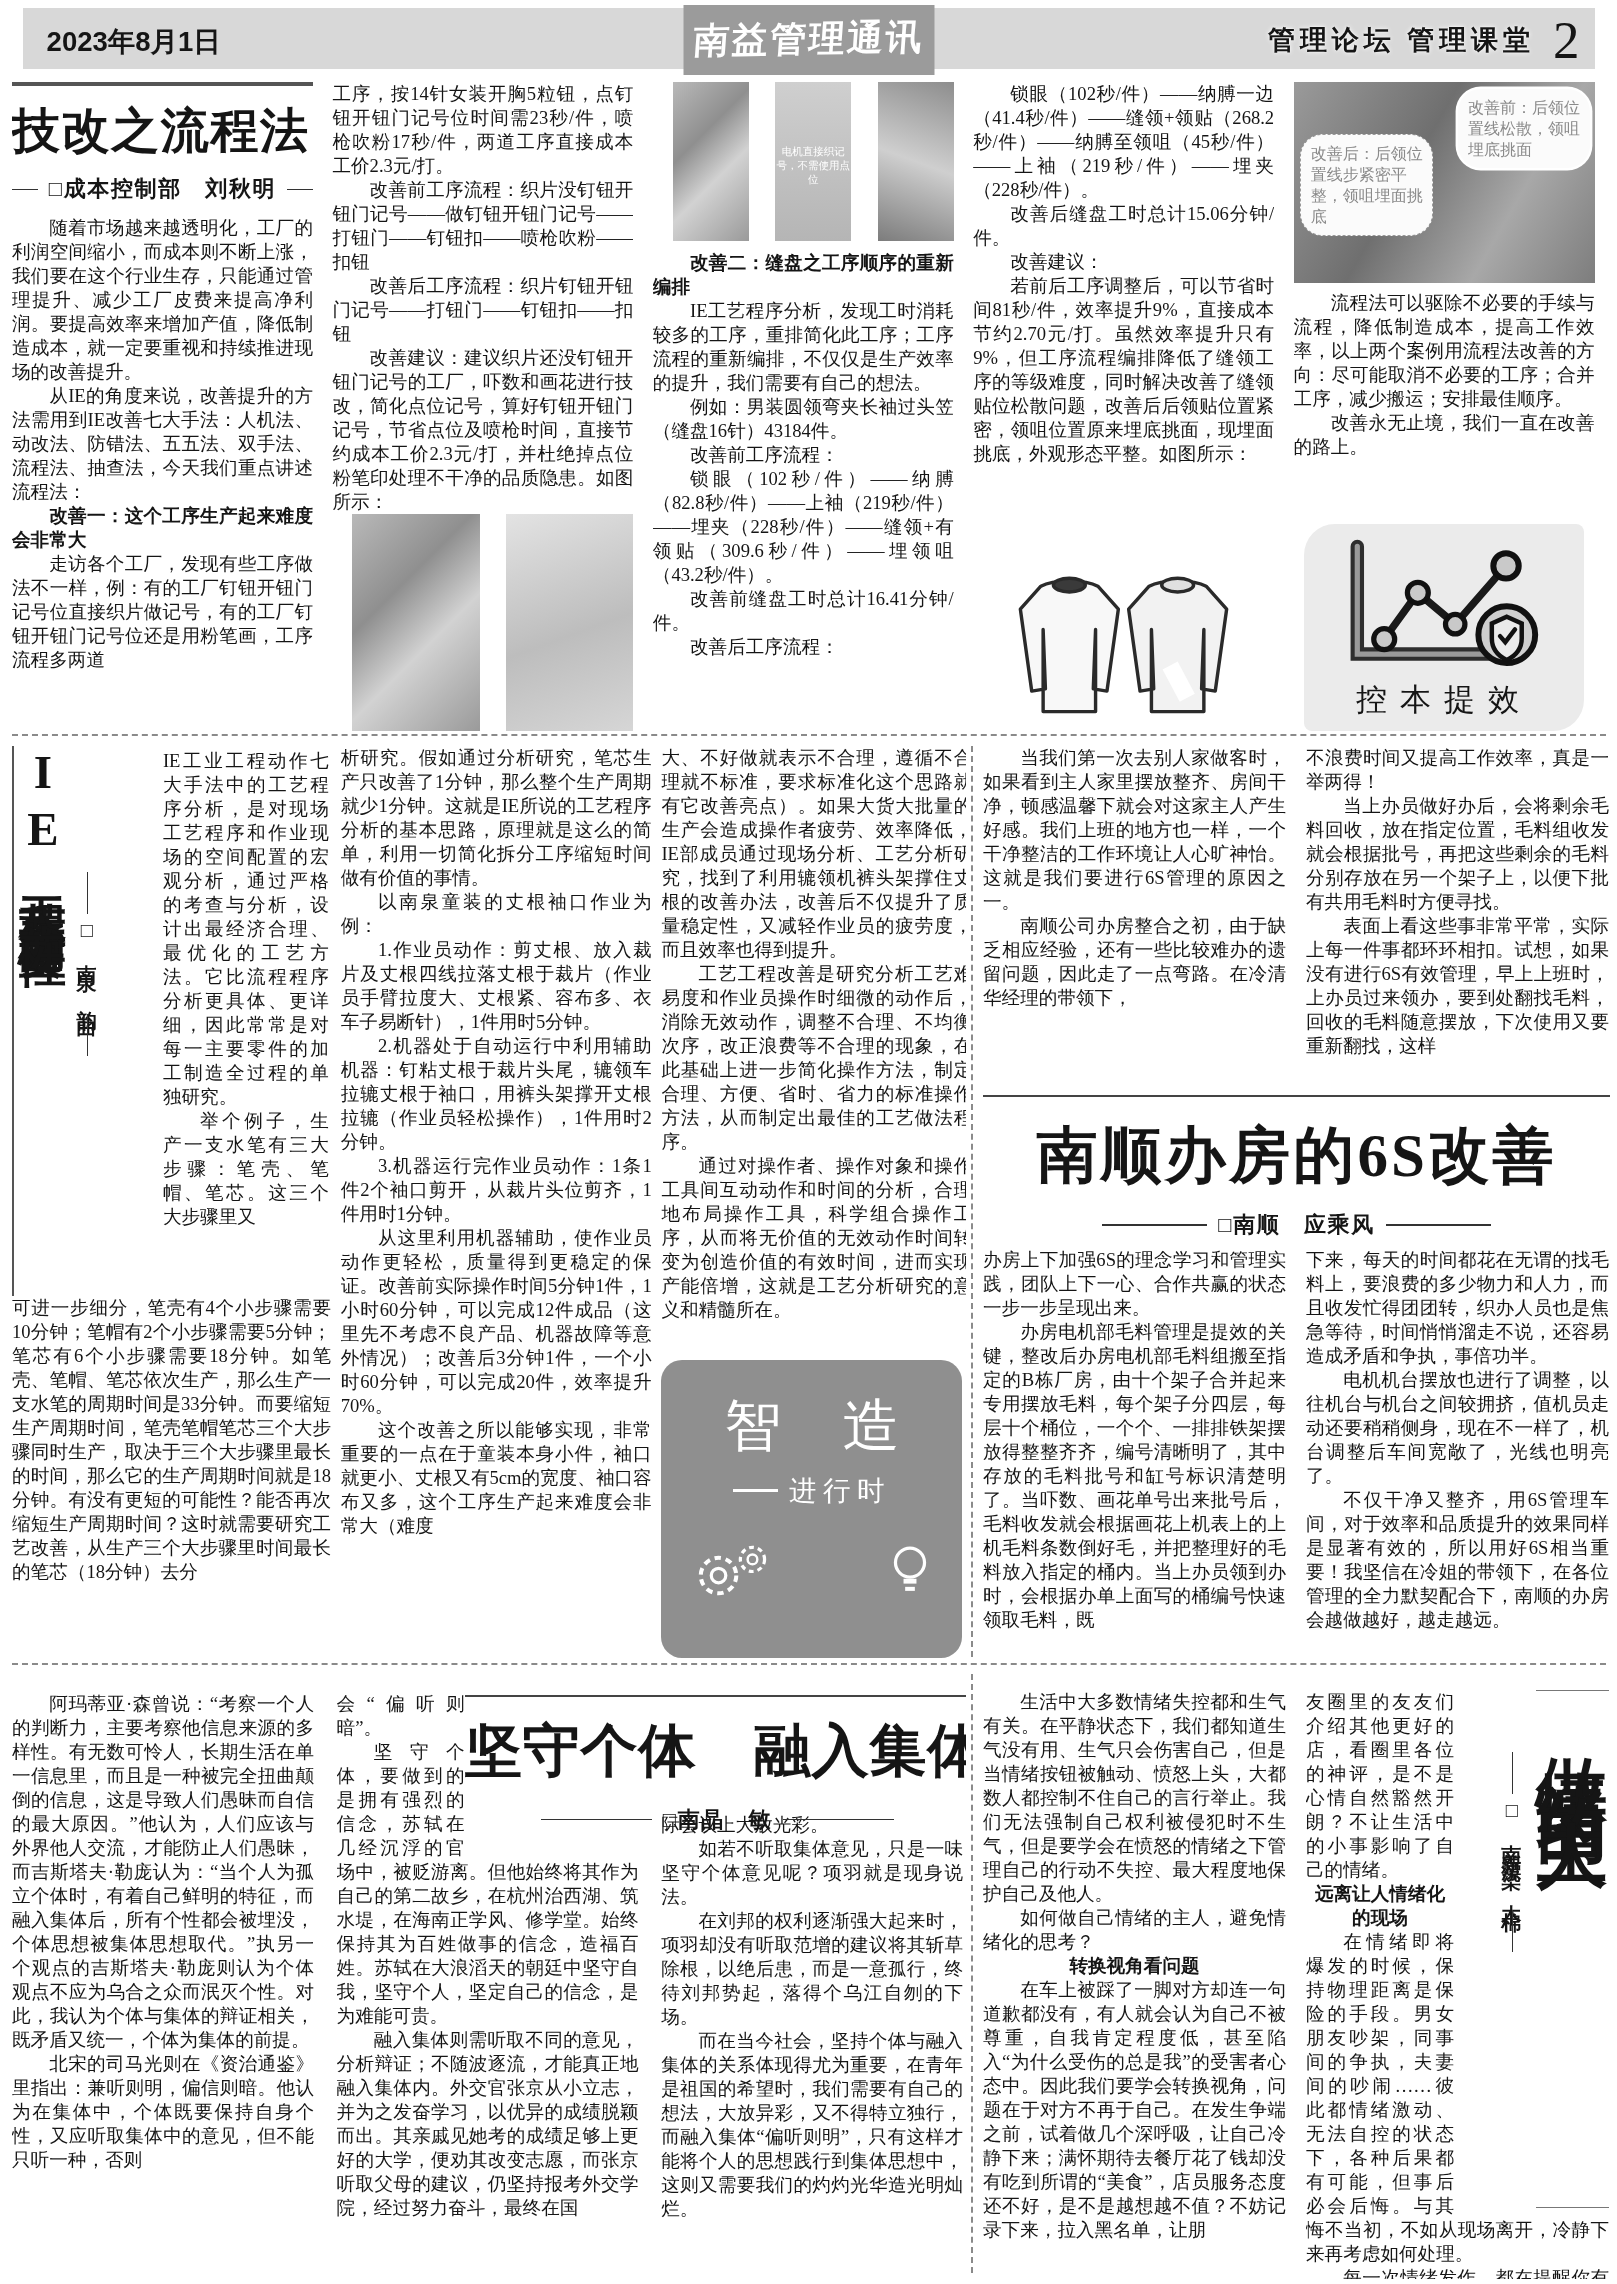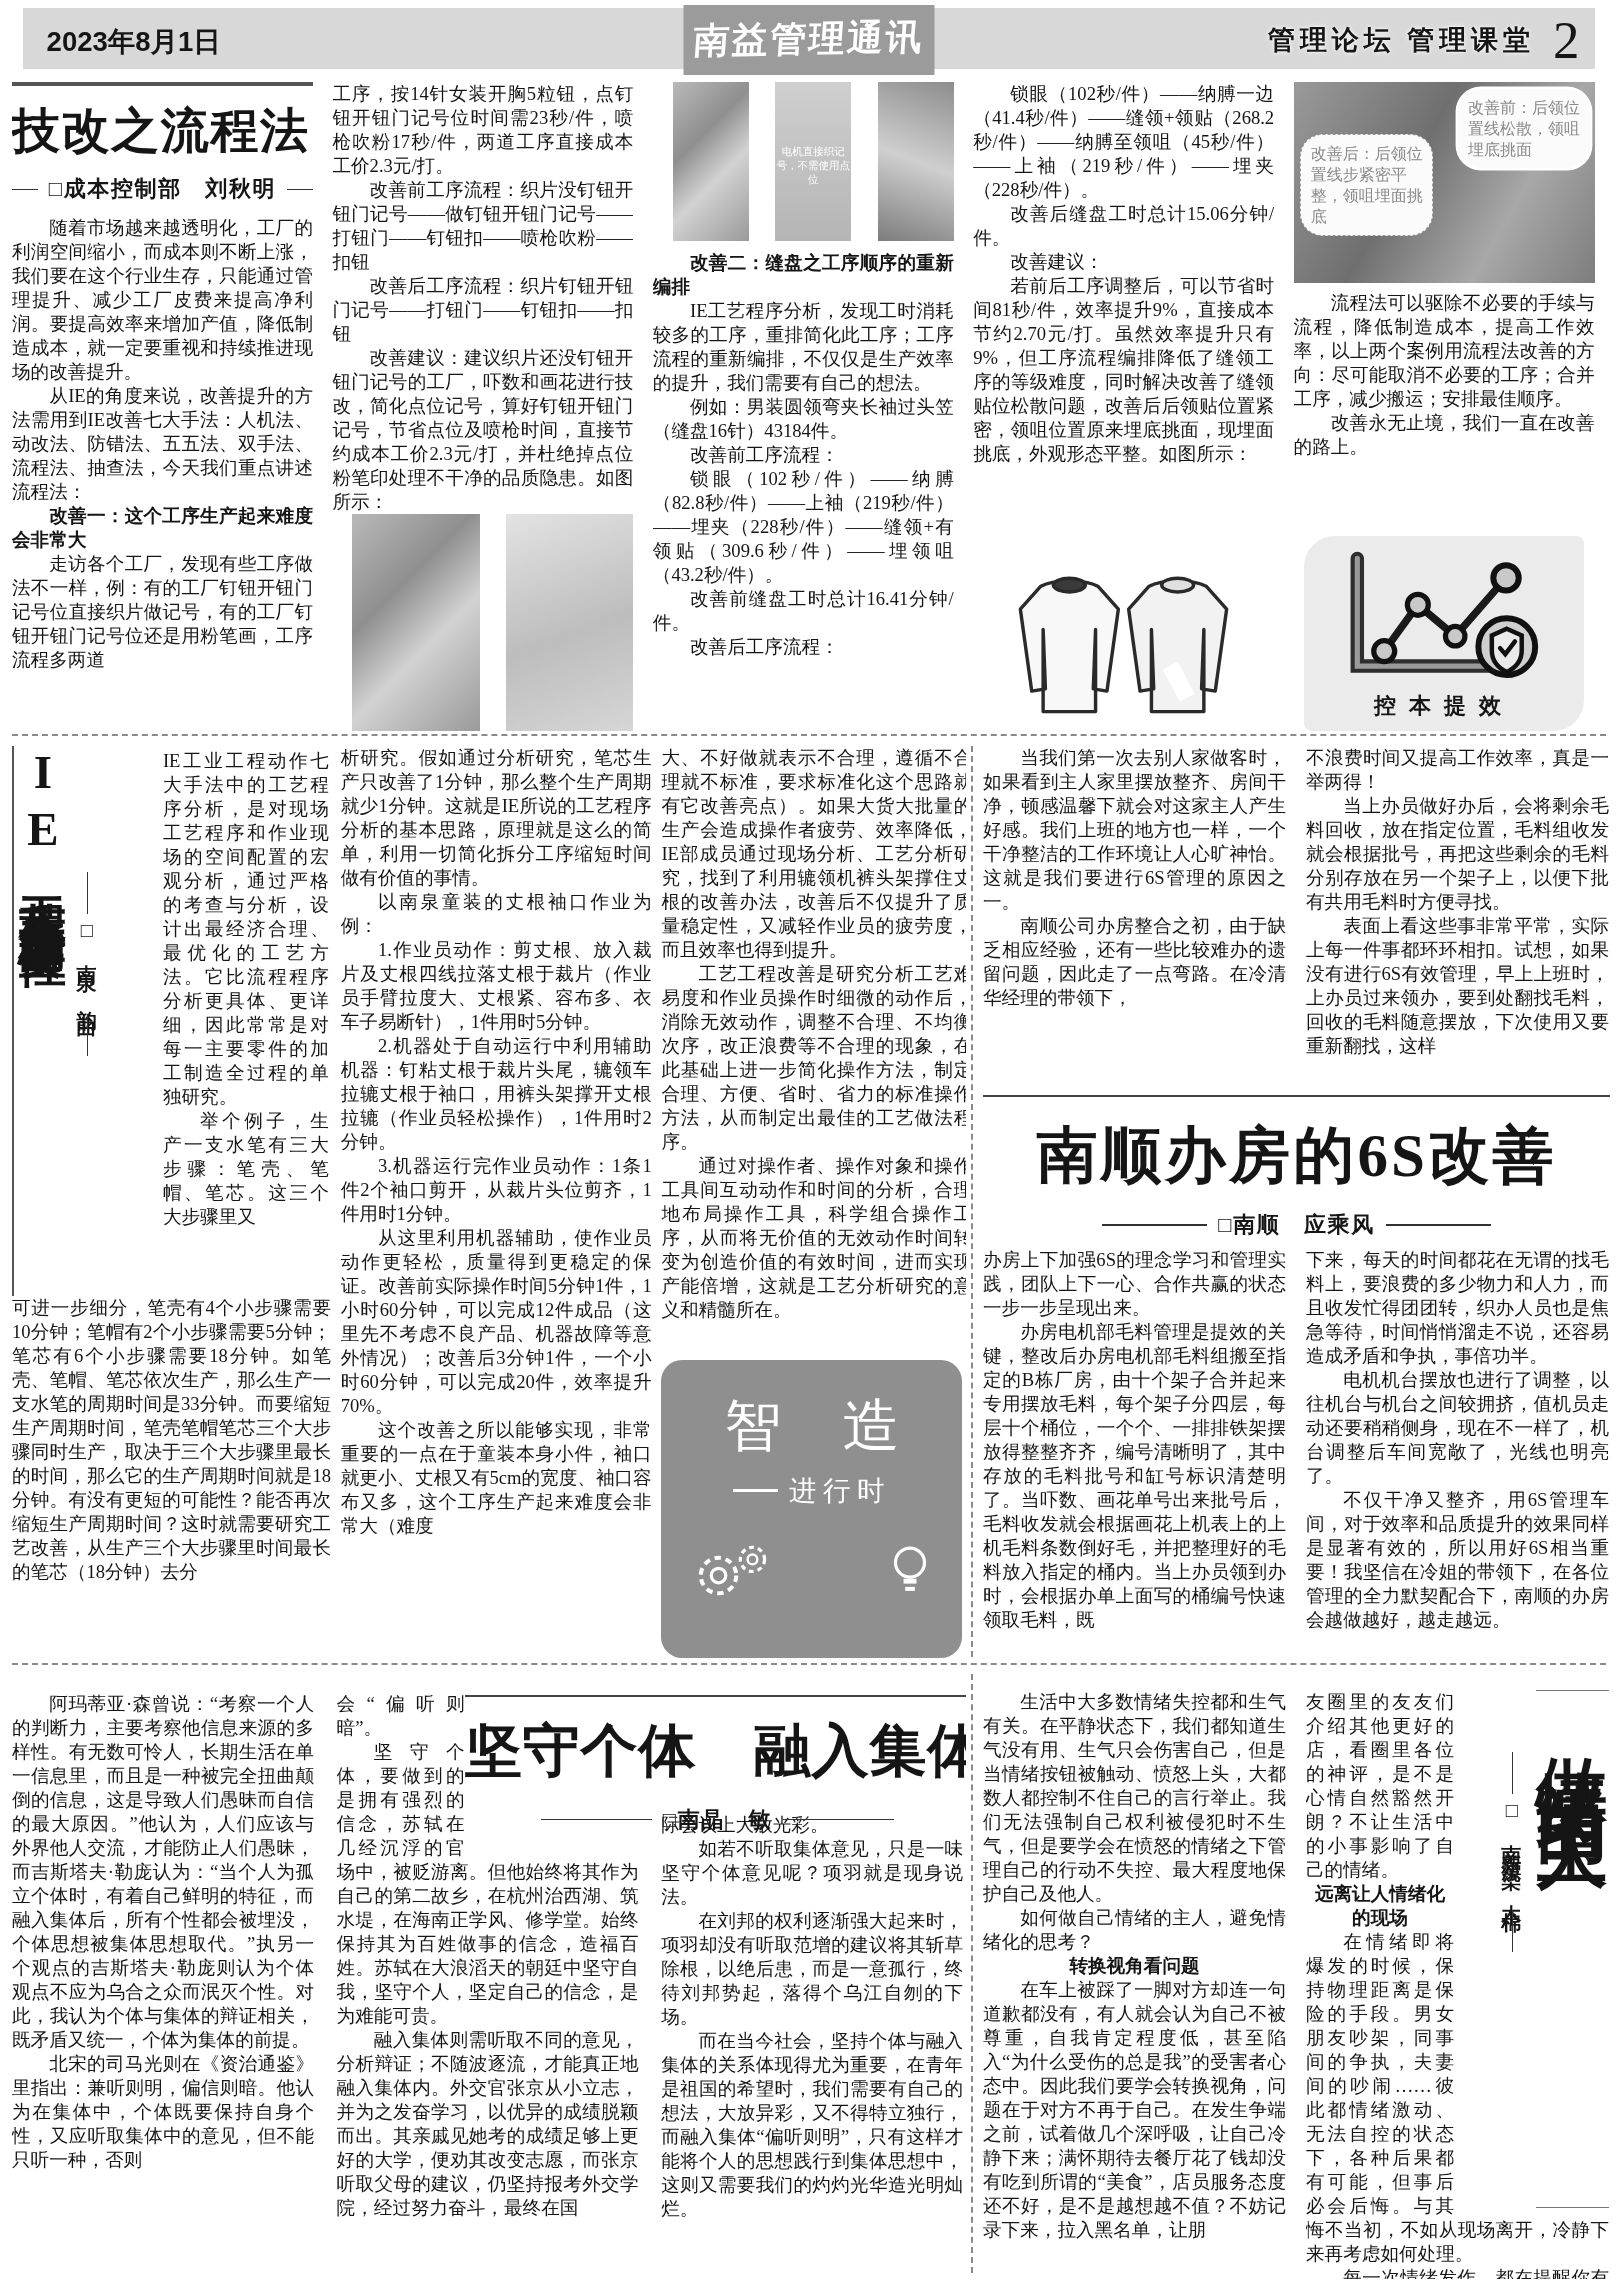--- a/index.html
+++ b/index.html
@@ -32,21 +32,21 @@
   .a1title{border-top:4px solid #555;padding-top:13px;font-size:48px;font-weight:bold;letter-spacing:1.6px;white-space:nowrap;}
   .photorow{display:flex;gap:6.5px;margin-top:auto;}
   .photorow .ph{flex:1;}
   .ph-cap{position:absolute;left:0;right:0;bottom:34%;text-align:center;color:#fff;font-size:10.5px;font-family:"Liberation Sans",sans-serif;}
   .knit{position:relative;height:201px;margin-bottom:8px;background:linear-gradient(120deg,#9a9a9a,#6f6f6f 40%,#a8a8a8 70%,#7d7d7d);}
   .cloud{position:absolute;border-radius:22.6px;background:#fbfbfb;color:#8a8a8a;font-family:"Liberation Sans",sans-serif;
          font-size:16px;line-height:21px;padding:8px 9.7px;text-align:left;width:112px;}
   .cloud.after{left:6.5px;top:52px;border:1.6px dashed #9a9a9a;}
   .cloud.before{right:4.9px;top:6.5px;box-shadow:0 0 0 2.4px #fff;}
   .badge{margin-top:auto;align-self:center;width:267px;background:#ebebeb;border-radius:31px 8px 31px 8px;padding:11.3px 6.5px 9.7px;}
-  .badge-label{text-align:center;font-family:"Liberation Sans",sans-serif;font-weight:bold;font-size:22px;letter-spacing:13px;margin-top:1.6px;}
+  .badge-label{text-align:center;font-family:"Liberation Sans",sans-serif;font-weight:normal;font-size:31px;letter-spacing:13px;margin-top:1.6px;}
   
   .band2l{position:absolute;left:12px;top:746px;width:954px;height:912px;display:flex;gap:9.7px;overflow:hidden;}
   .ie-first{width:319px;flex:0 0 319px;}
   .ie-top{display:flex;height:550px;}
   .ie-tblock{width:144px;flex:0 0 144px;border-left:2.4px solid #555;display:flex;gap:8px;padding-left:4.9px;}
   .ie-vtitle{writing-mode:vertical-rl;text-orientation:upright;font-size:47px;font-weight:bold;letter-spacing:4.9px;line-height:1.0;}
   .vbyl{display:flex;flex-direction:column;align-items:center;margin-top:121px;}
   .vbyl .vt{writing-mode:vertical-rl;text-orientation:upright;font-weight:bold;font-size:20px;letter-spacing:8px;}
   .ie-narrow{width:166px;padding-top:3.2px;}
   .b2col{width:311px;flex:0 0 311px;overflow:hidden;display:flex;flex-direction:column;}

